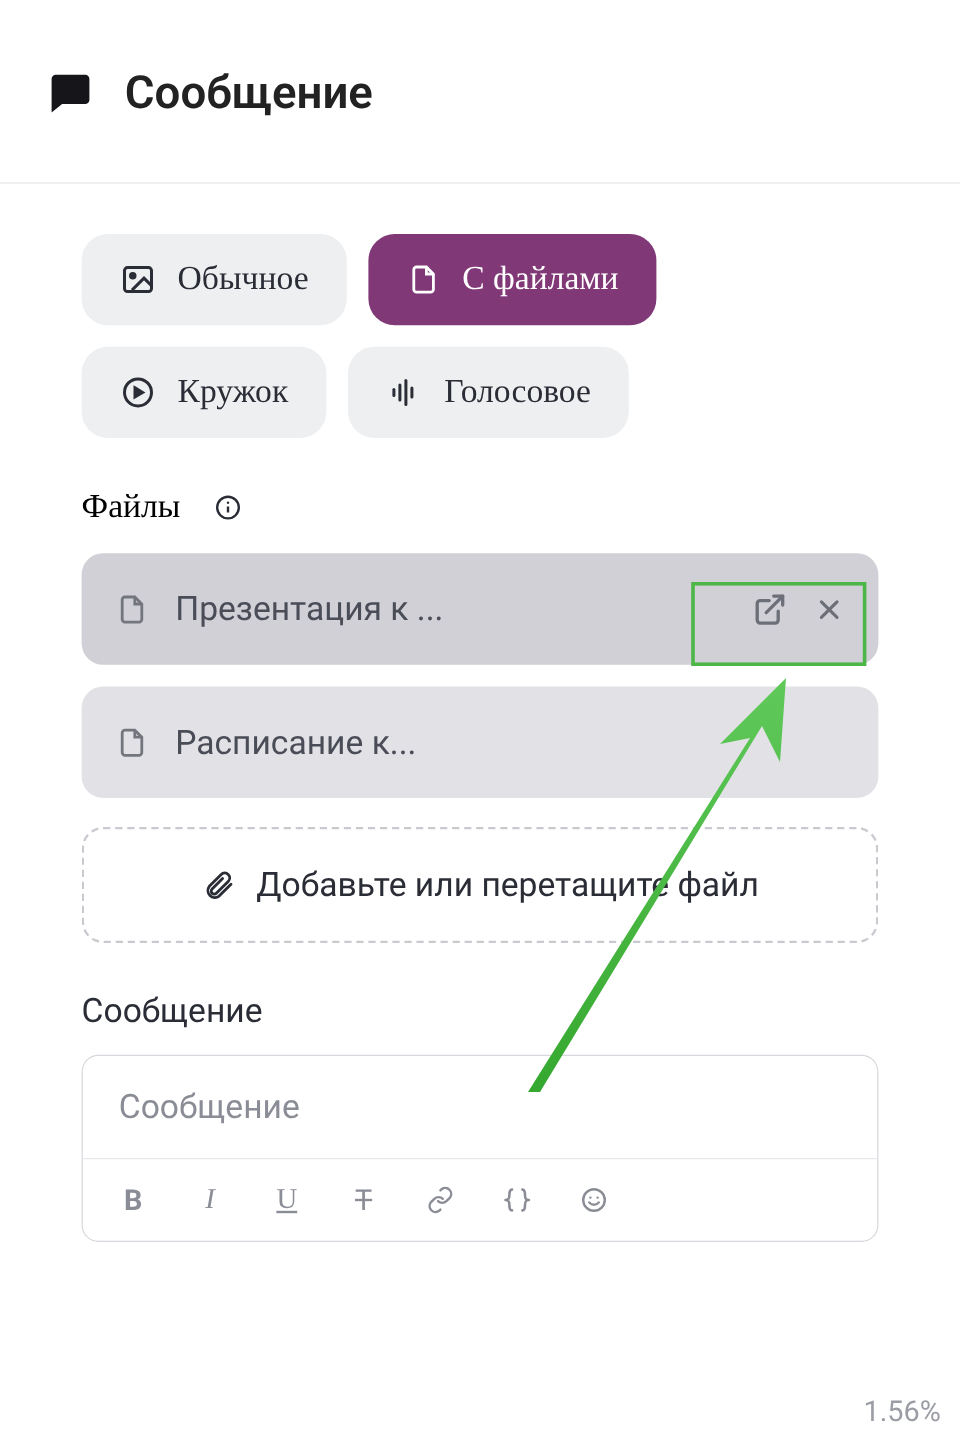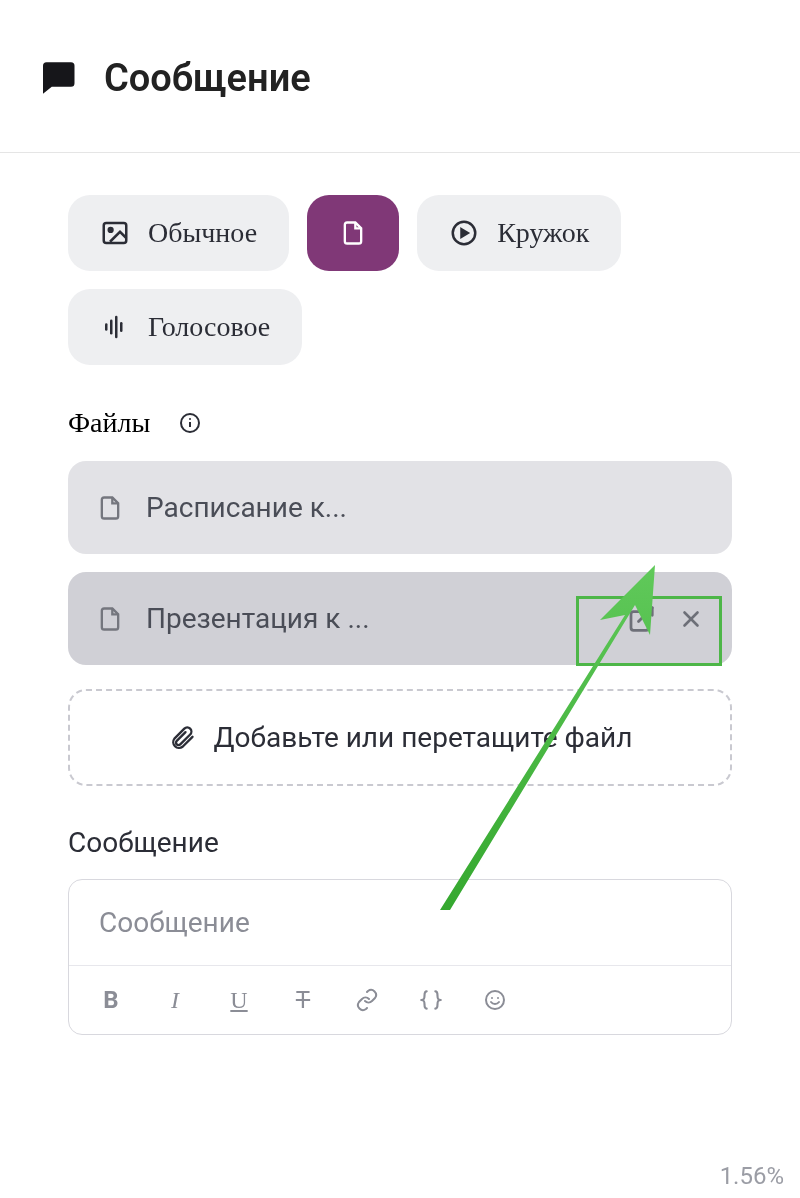--- a/index.html
+++ b/index.html
@@ -195,20 +195,21 @@
       <span>Обычное</span>
     </button>
 
     <button class="tab active">
       <span class="ico">
         <svg width="28" height="28" viewBox="0 0 24 24" fill="none" stroke="#ffffff" stroke-width="2">
           <path d="M14 3H7a2 2 0 0 0-2 2v14a2 2 0 0 0 2 2h10a2 2 0 0 0 2-2V8l-5-5z"></path>
           <path d="M14 3v5h5"></path>
         </svg>
       </span>
+      <span>С файлами</span>
     </button>
 
     <button class="tab">
       <span class="ico">
         <svg width="30" height="30" viewBox="0 0 24 24" fill="none" stroke="#2b2d36" stroke-width="2">
           <circle cx="12" cy="12" r="9"></circle>
           <path d="M10 9l5 3-5 3V9z" fill="#2b2d36"></path>
         </svg>
       </span>
       <span>Кружок</span>
@@ -233,30 +234,20 @@
       <svg width="24" height="24" viewBox="0 0 24 24" fill="none" stroke="#2b2d36" stroke-width="2">
         <circle cx="12" cy="12" r="9"></circle>
         <line x1="12" y1="11" x2="12" y2="16"></line>
         <circle cx="12" cy="8" r="1" fill="#2b2d36" stroke="none"></circle>
       </svg>
     </span>
   </div>
 
   <div class="files">
 
-    <div class="file-item">
-      <span class="fi-ico">
-        <svg width="28" height="28" viewBox="0 0 24 24" fill="none" stroke="#74767e" stroke-width="2">
-          <path d="M14 3H7a2 2 0 0 0-2 2v14a2 2 0 0 0 2 2h10a2 2 0 0 0 2-2V8l-5-5z"></path>
-          <path d="M14 3v5h5"></path>
-        </svg>
-      </span>
-      <span class="fi-name">Расписание к...</span>
-    </div>
-
     <div class="file-item hovered">
       <span class="fi-ico">
         <svg width="28" height="28" viewBox="0 0 24 24" fill="none" stroke="#74767e" stroke-width="2">
           <path d="M14 3H7a2 2 0 0 0-2 2v14a2 2 0 0 0 2 2h10a2 2 0 0 0 2-2V8l-5-5z"></path>
           <path d="M14 3v5h5"></path>
         </svg>
       </span>
       <span class="fi-name">Презентация к ...</span>
       <div class="file-actions">
         <span class="act">
@@ -267,20 +258,30 @@
           </svg>
         </span>
         <span class="act">
           <svg width="26" height="26" viewBox="0 0 24 24" fill="none" stroke="#6d6f78" stroke-width="2.4" stroke-linecap="round">
             <line x1="6" y1="6" x2="18" y2="18"></line>
             <line x1="6" y1="18" x2="18" y2="6"></line>
           </svg>
         </span>
       </div>
       <div class="hover-box"></div>
+    </div>
+
+    <div class="file-item">
+      <span class="fi-ico">
+        <svg width="28" height="28" viewBox="0 0 24 24" fill="none" stroke="#74767e" stroke-width="2">
+          <path d="M14 3H7a2 2 0 0 0-2 2v14a2 2 0 0 0 2 2h10a2 2 0 0 0 2-2V8l-5-5z"></path>
+          <path d="M14 3v5h5"></path>
+        </svg>
+      </span>
+      <span class="fi-name">Расписание к...</span>
     </div>
 
     <div class="dropzone">
       <span class="clip">
         <svg width="28" height="28" viewBox="0 0 24 24" fill="none" stroke="#2b2d36" stroke-width="2" stroke-linecap="round" stroke-linejoin="round">
           <path d="M21 11l-8.5 8.5a5 5 0 0 1-7-7L14 4a3.5 3.5 0 0 1 5 5l-8.5 8.5a2 2 0 0 1-3-3L15 7"></path>
         </svg>
       </span>
       <span>Добавьте или перетащите файл</span>
     </div>

